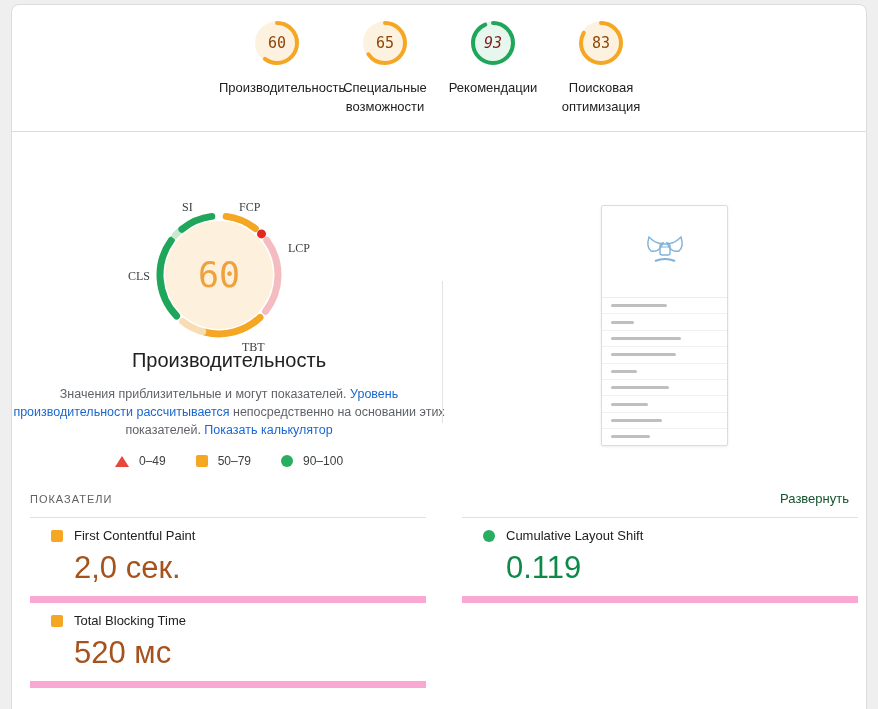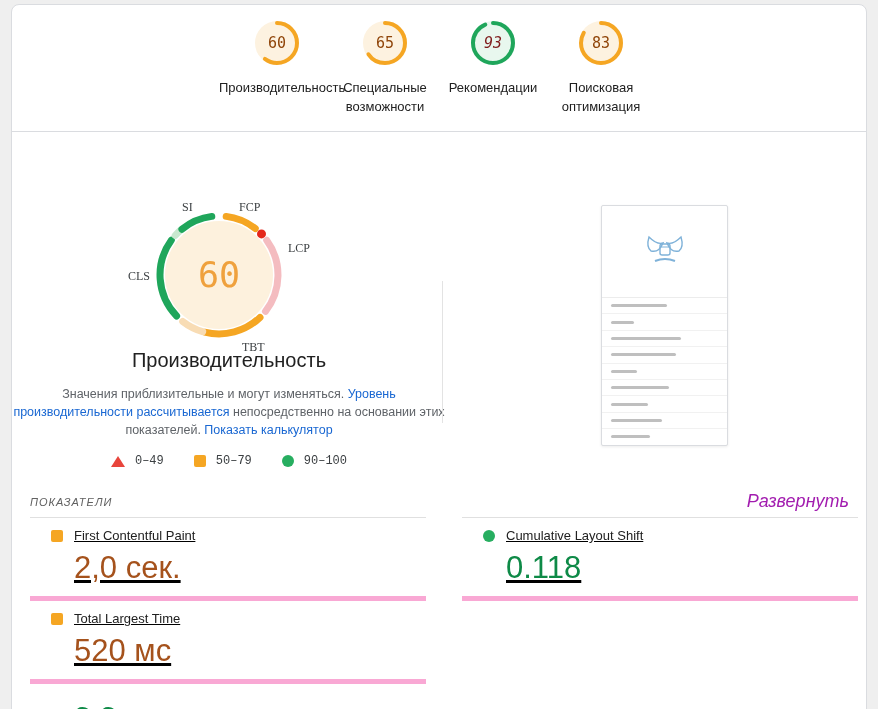--- a/index.html
+++ b/index.html
@@ -37,43 +37,43 @@
   .rl-cls { left:-16px; top:69px; }
 
   .perf-title { position:absolute; left:0; top:344px; width:434px; text-align:center;
     font-size:20px; color:#212121; }
   .perf-desc { position:absolute; left:0; top:380px; width:434px; text-align:center;
     font-size:12.5px; line-height:18px; color:#5f6368; }
   .perf-desc a { color:#1967d2; text-decoration:none; cursor:pointer; }
 
   .legend { position:absolute; left:0; top:449px; width:434px; display:flex; justify-content:center; gap:30px; }
   .legend-item { display:flex; align-items:center; gap:10px;
-    font-family:Liberation Mono, monospace; font-size:12px; color:#3c4043; }
+    font-family:Liberation Sans, sans-serif; font-size:12px; color:#3c4043; }
   .tri { width:0; height:0; border-left:7px solid transparent; border-right:7px solid transparent;
     border-bottom:11px solid #e8453c; }
   .sq { width:12px; height:12px; background:#f5a623; border-radius:2px; }
   .ci { width:12px; height:12px; background:#27ae60; border-radius:50%; }
 
   .v-divider { position:absolute; left:430px; top:276px; width:1px; height:142px; background:#e3e3e3; }
 
   
   .thumb { position:absolute; left:589px; top:200px; width:127px; height:241px; background:#fff;
     border:1px solid #dadce0; border-radius:2px; box-shadow:0 1px 3px rgba(0,0,0,.08); cursor:pointer; overflow:hidden; }
   .thumb-hero { height:92px; border-bottom:1px solid #ececec; display:flex; align-items:center; justify-content:center; }
   .thumb-list { display:flex; flex-direction:column; }
   .thumb-row { height:16.4px; display:flex; align-items:center; border-bottom:1px solid #f1f1f1; padding-left:9px; }
   .thumb-bar { height:3px; background:#bfbfbf; border-radius:2px; }
 
   
-  .metrics-header { position:absolute; left:18px; right:17px; top:486px; display:flex; justify-content:space-between; align-items:center;font-style:italic; }
+  .metrics-header { position:absolute; left:18px; right:17px; top:486px; display:flex; justify-content:space-between; align-items:center; }
   .metrics-title { font-size:11px; letter-spacing:1px; color:#616161; }
-  .expand-link { font-size:18px; color:#a21caf; cursor:pointer; }
+  .expand-link { font-size:13px; color:#14532d; cursor:pointer; }
   .metrics { position:absolute; left:18px; top:512px; width:828px; display:flex; gap:36px; }
   .mcol { flex:1; border-top:1px solid #e0e0e0; }
-  .metric { padding:10px 0 6px 20px; border-bottom:5px solid #f9a8d4;text-decoration:underline; }
+  .metric { padding:10px 0 6px 20px; border-bottom:7px solid #f9a8d4; }
   .metric-head { display:flex; align-items:center; gap:10px; }
   .metric-icon { width:14px; display:flex; justify-content:center; }
   .metric-name { font-size:13px; color:#212121; }
   .metric-value { margin:7px 0 4px 24px; font-size:31px; }
   .val-avg { color:#a5521c; } .val-fail { color:#b00d10; } .val-good { color:#0e8a47; }
 </style>
 </head>
 <body>
 
 <div class="card">
@@ -149,21 +149,21 @@
     <div class="ring-label rl-si">SI</div>
     <div class="ring-label rl-fcp">FCP</div>
     <div class="ring-label rl-lcp">LCP</div>
     <div class="ring-label rl-tbt">TBT</div>
     <div class="ring-label rl-cls">CLS</div>
   </div>
 
   <div class="perf-title">Производительность</div>
 
   <div class="perf-desc">
-    <span>Значения приблизительные и могут изменяться. </span><a>Уровень производительности рассчитывается</a><span> непосредственно на основании этих показателей. </span><a>Показать калькулятор</a>
+    <span>Значения приблизительные и могут показателей. </span><a>Уровень производительности рассчитывается</a><span> непосредственно на основании этих показателей. </span><a>Показать калькулятор</a>
   </div>
 
   <div class="legend">
     <div class="legend-item">
       <div class="tri"></div>
       <span>0–49</span>
     </div>
     <div class="legend-item">
       <div class="sq"></div>
       <span>50–79</span>
@@ -233,39 +233,39 @@
           <div class="metric-name">First Contentful Paint</div>
         </div>
         <div class="metric-value val-avg">2,0 сек.</div>
       </div>
 
       <div class="metric">
         <div class="metric-head">
           <div class="metric-icon">
               <div class="sq"></div>
             </div>
-          <div class="metric-name">Total Largest Time</div>
+          <div class="metric-name">Total Blocking Time</div>
         </div>
         <div class="metric-value val-avg">520 мс</div>
       </div>
 
       <div class="metric">
         <div class="metric-value val-good">3,3 сек.</div>
       </div>
 
     </div>
     <div class="mcol">
 
 
       <div class="metric">
         <div class="metric-head">
           <div class="metric-icon">
               <div class="ci"></div>
             </div>
           <div class="metric-name">Cumulative Layout Shift</div>
         </div>
-        <div class="metric-value val-good">0.118</div>
+        <div class="metric-value val-good">0.119</div>
       </div>
 
     </div>
   </div>
 
 </div>
 
 </body></html>

